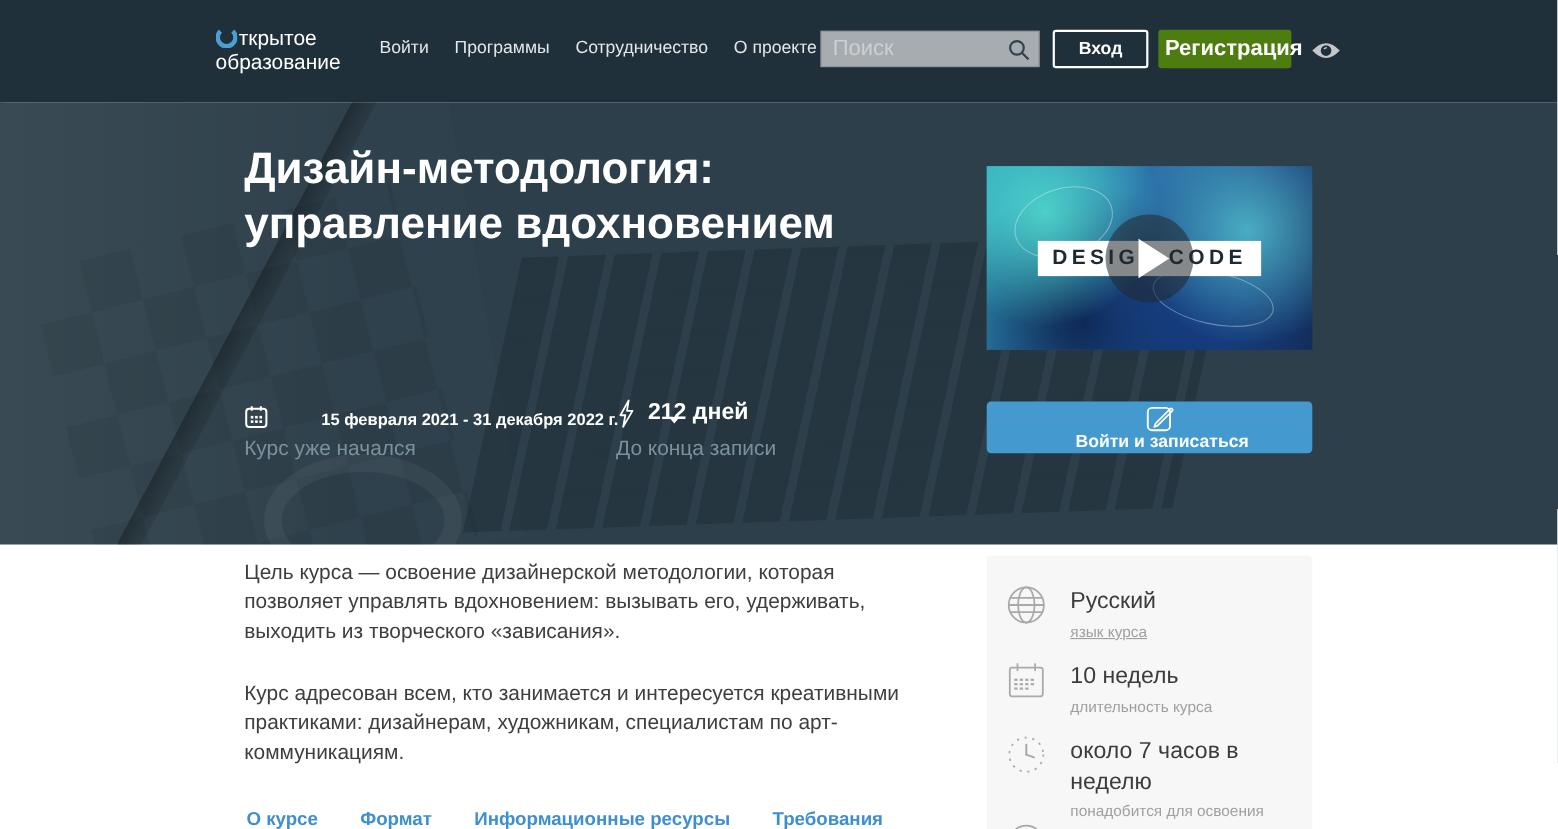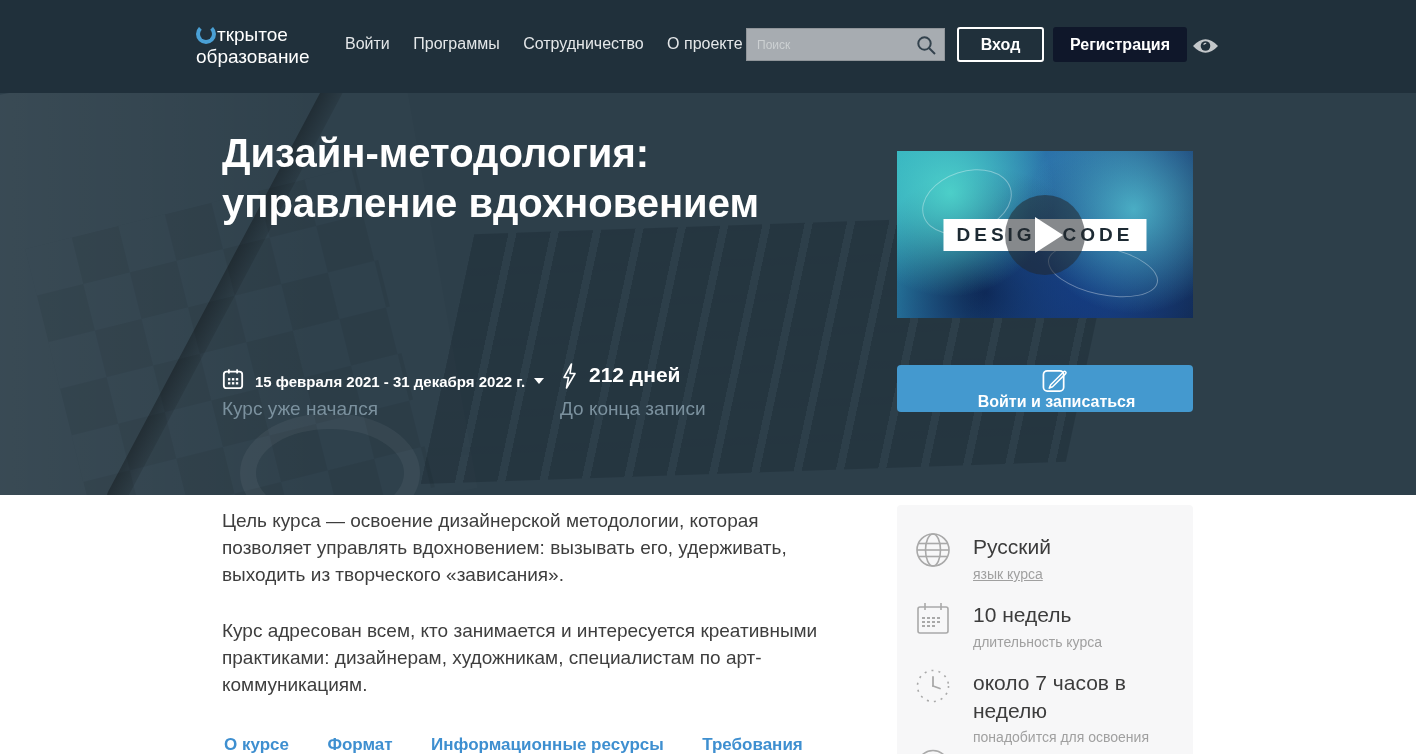--- a/index.html
+++ b/index.html
@@ -9,28 +9,28 @@
   
   .header{position:absolute;top:0;left:0;width:100%;height:93px;background:#20303b;z-index:5;}
   .logo{position:absolute;left:196px;top:24px;color:#fff;font-size:19px;line-height:22px;cursor:pointer;}
   .logo .ring{display:inline-block;width:12px;height:12px;border:4px solid #4aa0d5;
               border-top-color:transparent;border-radius:50%;vertical-align:-3px;margin-right:1px;}
   .nav{position:absolute;left:345px;top:35px;}
   .nav a{color:#e4e7e9;text-decoration:none;font-size:16px;margin-right:19px;cursor:pointer;}
   .search{position:absolute;left:746px;top:28px;width:199px;height:33px;background:#a7acb1;
           border:1px solid #90959a;box-sizing:border-box;}
   .search input{position:absolute;left:0;top:0;width:170px;height:31px;background:transparent;border:none;
-          outline:none;padding:0 0 16px 10px;font-size:12px;color:#fff;font-family:"Liberation Sans",sans-serif;}
+          outline:none;padding:0 0 16px 10px;font-size:20px;color:#fff;font-family:"Liberation Sans",sans-serif;}
   .search input::placeholder{color:#ccd0d2;}
   .search .mag{position:absolute;right:7px;top:6px;}
   .btn-login{position:absolute;left:957px;top:27px;width:87px;height:35px;background:transparent;
           border:2px solid #fff;border-radius:3px;color:#fff;font-weight:bold;font-size:16px;
           font-family:"Liberation Sans",sans-serif;cursor:pointer;box-sizing:border-box;}
-  .btn-register{position:absolute;left:1053px;top:27px;width:134px;height:35px;background:#0f172a;
-          border:none;border-radius:3px;color:#fff;font-weight:bold;font-size:16px;
+  .btn-register{position:absolute;left:1053px;top:27px;width:121px;height:35px;background:#4d7c0f;
+          border:none;border-radius:3px;color:#fff;font-weight:bold;font-size:20px;
           font-family:"Liberation Sans",sans-serif;cursor:pointer;}
   .eye{position:absolute;left:1192px;top:37px;cursor:pointer;}
 
   
   .hero{position:absolute;top:93px;left:0;width:100%;height:402px;background:#2d3f4a;overflow:hidden;}
   .hero .deco{position:absolute;z-index:0;}
   .deco-board{left:-40px;top:-30px;width:480px;height:470px;
       background:linear-gradient(100deg,rgba(255,255,255,.07),rgba(255,255,255,.01) 70%);transform:rotate(-10deg);}
   .deco-checker{left:60px;top:110px;width:340px;height:330px;opacity:.45;transform:rotate(-14deg);
       background-image:linear-gradient(45deg,rgba(0,0,0,.12) 25%,transparent 25%,transparent 75%,rgba(0,0,0,.12) 75%),
@@ -38,21 +38,21 @@
       background-size:96px 96px;background-position:0 0,48px 48px;}
   .deco-pen{left:215px;top:-40px;width:20px;height:480px;border-radius:10px;transform:rotate(28deg);
       background:linear-gradient(90deg,rgba(0,0,0,.30),rgba(0,0,0,.10));}
   .deco-keys{left:450px;top:130px;width:640px;height:250px;opacity:.22;transform:skewX(-14deg) rotate(-2deg);
       background:repeating-linear-gradient(90deg,rgba(8,18,26,.9) 0 34px,transparent 34px 42px),
                  repeating-linear-gradient(0deg,transparent 0 28px,#2d3f4a 28px 36px);}
   .deco-cup{left:240px;top:320px;width:180px;height:120px;border-radius:50%;
       border:16px solid rgba(255,255,255,.05);box-sizing:border-box;}
   .hero-title{position:absolute;left:222px;top:35px;width:660px;margin:0;color:#fff;
       font-size:40px;line-height:50px;font-weight:bold;z-index:2;}
-  .date-row{position:absolute;left:222px;top:275px;display:flex;align-items:center;color:#fff;z-index:2;cursor:pointer;}
+  .date-row{position:absolute;left:222px;top:275px;display:flex;align-items:center;color:#fff;z-index:2;cursor:pointer;gap:37px;}
   .date-row .txt{font-size:15px;font-weight:bold;margin-left:11px;}
   .caret{width:0;height:0;border-left:5px solid transparent;border-right:5px solid transparent;
       border-top:6px solid #fff;margin-left:9px;}
   .date-status{position:absolute;left:222px;top:305px;font-size:19px;color:#7b919e;z-index:2;}
   .days{position:absolute;left:562px;top:270px;display:flex;align-items:flex-start;z-index:2;}
   .days .num{color:#fff;font-size:21px;font-weight:bold;margin-left:12px;}
   .days-caption{position:absolute;left:560px;top:305px;font-size:19px;color:#7b919e;z-index:2;}
 
   .video{position:absolute;left:897px;top:58px;width:296px;height:167px;z-index:2;cursor:pointer;
       background:

